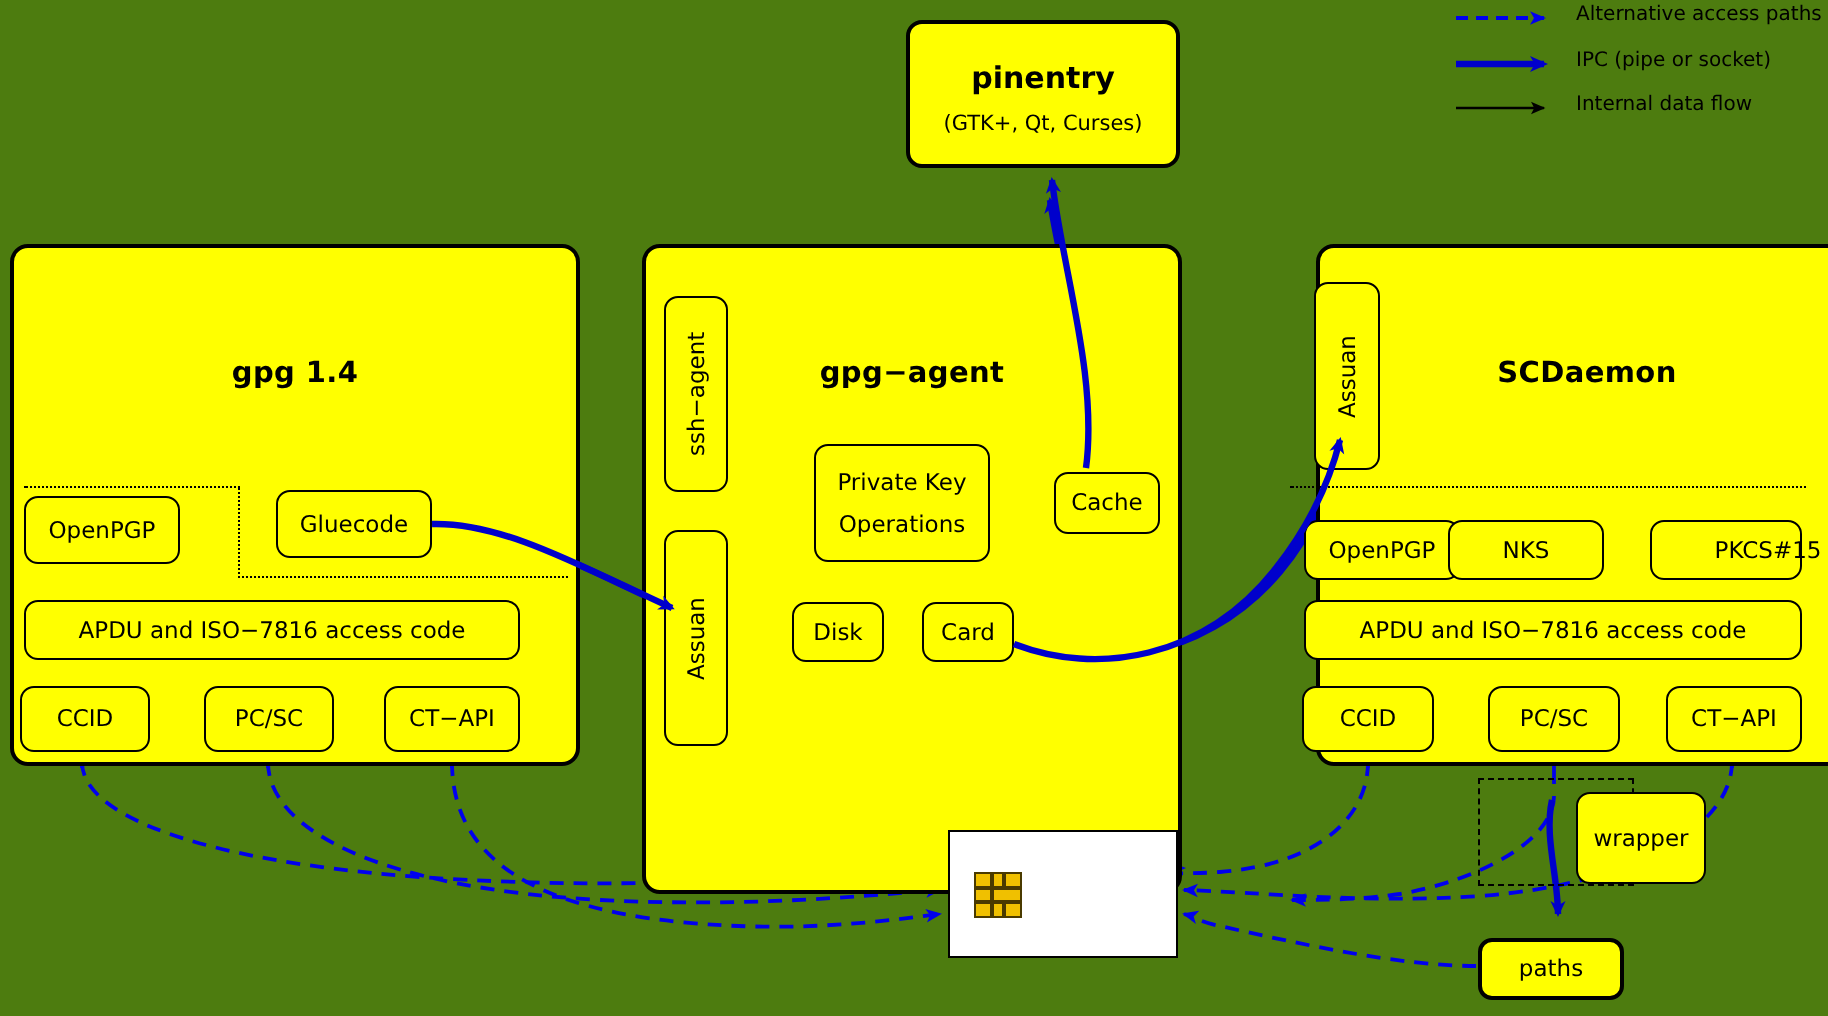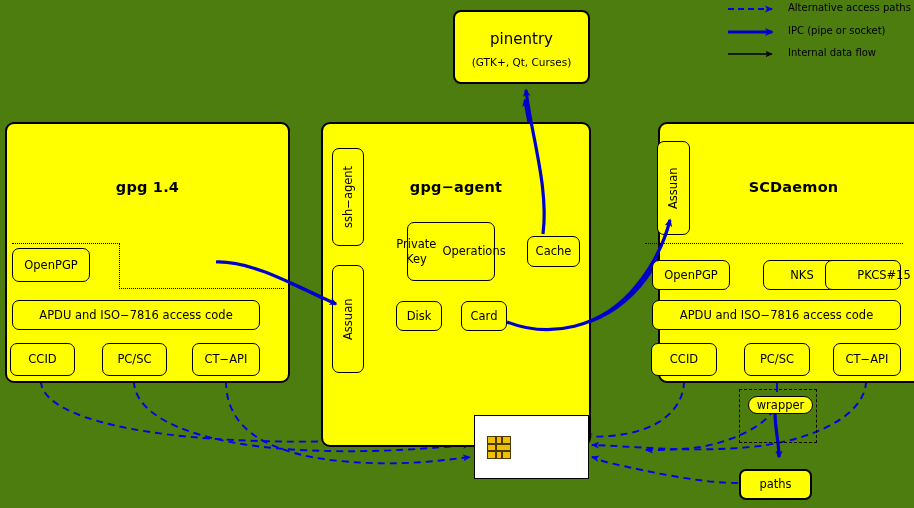--- a/index.html
+++ b/index.html
@@ -27,24 +27,24 @@
   .sub{
     background:#ffff00;border:1.6px solid #000000;border-radius:7px;
     display:flex;align-items:center;justify-content:center;
     text-align:center;font-size:11.5px;color:#000;line-height:1.25;
     z-index:4;
   }
   .sub.vert{
     writing-mode:vertical-rl;transform:rotate(180deg);
     white-space:nowrap;
   }
-  .sub.two-line{flex-direction:row;gap:6px;}
-
-  
-  .pinentry-title{font-weight:normal;font-size:15px;}
+  .sub.two-line{flex-direction:column;gap:6px;}
+
+  
+  .pinentry-title{font-weight:bold;font-size:15px;}
   .pinentry-sub{font-size:10.5px;}
 
   
   .dotline{position:absolute;z-index:4;}
   .dotline.h{border-top:1.6px dotted #000;}
   .dotline.v{border-left:1.6px dotted #000;}
 
   
   .dashbox{
     position:absolute;border:1.8px dashed #000;background:transparent;z-index:3;
@@ -166,20 +166,23 @@
     <div class="proc-title" style="top:55px;">gpg 1.4</div>
   </div>
 
   <div class="dotline h" style="left:12px;top:243px;width:108px;"></div>
   <div class="dotline v" style="left:119px;top:243px;height:46px;"></div>
   <div class="dotline h" style="left:119px;top:288px;width:165px;"></div>
 
   <div class="node sub" style="left:12px;top:248px;width:78px;height:34px;">
     <span>OpenPGP</span>
   </div>
+  <div class="node sub" style="left:138px;top:245px;width:78px;height:34px;">
+    <span>Gluecode</span>
+  </div>
   <div class="node sub" style="left:12px;top:300px;width:248px;height:30px;">
     <span>APDU and ISO−7816 access code</span>
   </div>
   <div class="node sub" style="left:10px;top:343px;width:65px;height:33px;">
     <span>CCID</span>
   </div>
   <div class="node sub" style="left:102px;top:343px;width:65px;height:33px;">
     <span>PC/SC</span>
   </div>
   <div class="node sub" style="left:192px;top:343px;width:68px;height:33px;">
@@ -213,41 +216,41 @@
     <div class="proc-title" style="top:55px;">SCDaemon</div>
   </div>
   <div class="dotline h" style="left:645px;top:243px;width:258px;"></div>
 
   <div class="node sub vert" style="left:657px;top:141px;width:33px;height:94px;">
     <span>Assuan</span>
   </div>
   <div class="node sub" style="left:652px;top:260px;width:78px;height:30px;">
     <span>OpenPGP</span>
   </div>
-  <div class="node sub" style="left:763px;top:260px;width:78px;height:30px;">
+  <div class="node sub" style="left:724px;top:260px;width:78px;height:30px;">
     <span>NKS</span>
   </div>
   <div class="node sub" style="left:825px;top:260px;width:76px;height:30px;padding-left:42px;">
     <span>PKCS#15</span>
   </div>
   <div class="node sub" style="left:652px;top:300px;width:249px;height:30px;">
     <span>APDU and ISO−7816 access code</span>
   </div>
   <div class="node sub" style="left:651px;top:343px;width:66px;height:33px;">
     <span>CCID</span>
   </div>
   <div class="node sub" style="left:744px;top:343px;width:66px;height:33px;">
     <span>PC/SC</span>
   </div>
   <div class="node sub" style="left:833px;top:343px;width:68px;height:33px;">
     <span>CT−API</span>
   </div>
 
   <div class="dashbox" style="left:739px;top:389px;width:76px;height:52px;"></div>
-  <div class="node sub" style="left:748px;top:396px;width:65px;height:18px;border-radius:10px;">
+  <div class="node sub" style="left:788px;top:396px;width:65px;height:46px;">
     <span>wrapper</span>
   </div>
 
   <div class="node sub" style="left:739px;top:469px;width:73px;height:31px;border-width:2px;">
     <span>paths</span>
   </div>
 
   <div class="card-body" style="left:474px;top:415px;width:113px;height:62px;"></div>
   <div class="card-chip" style="left:487px;top:436px;width:22px;height:21px;">
     <div class="chip-line" style="left:7px;top:0;width:1.5px;height:21px;"></div>

